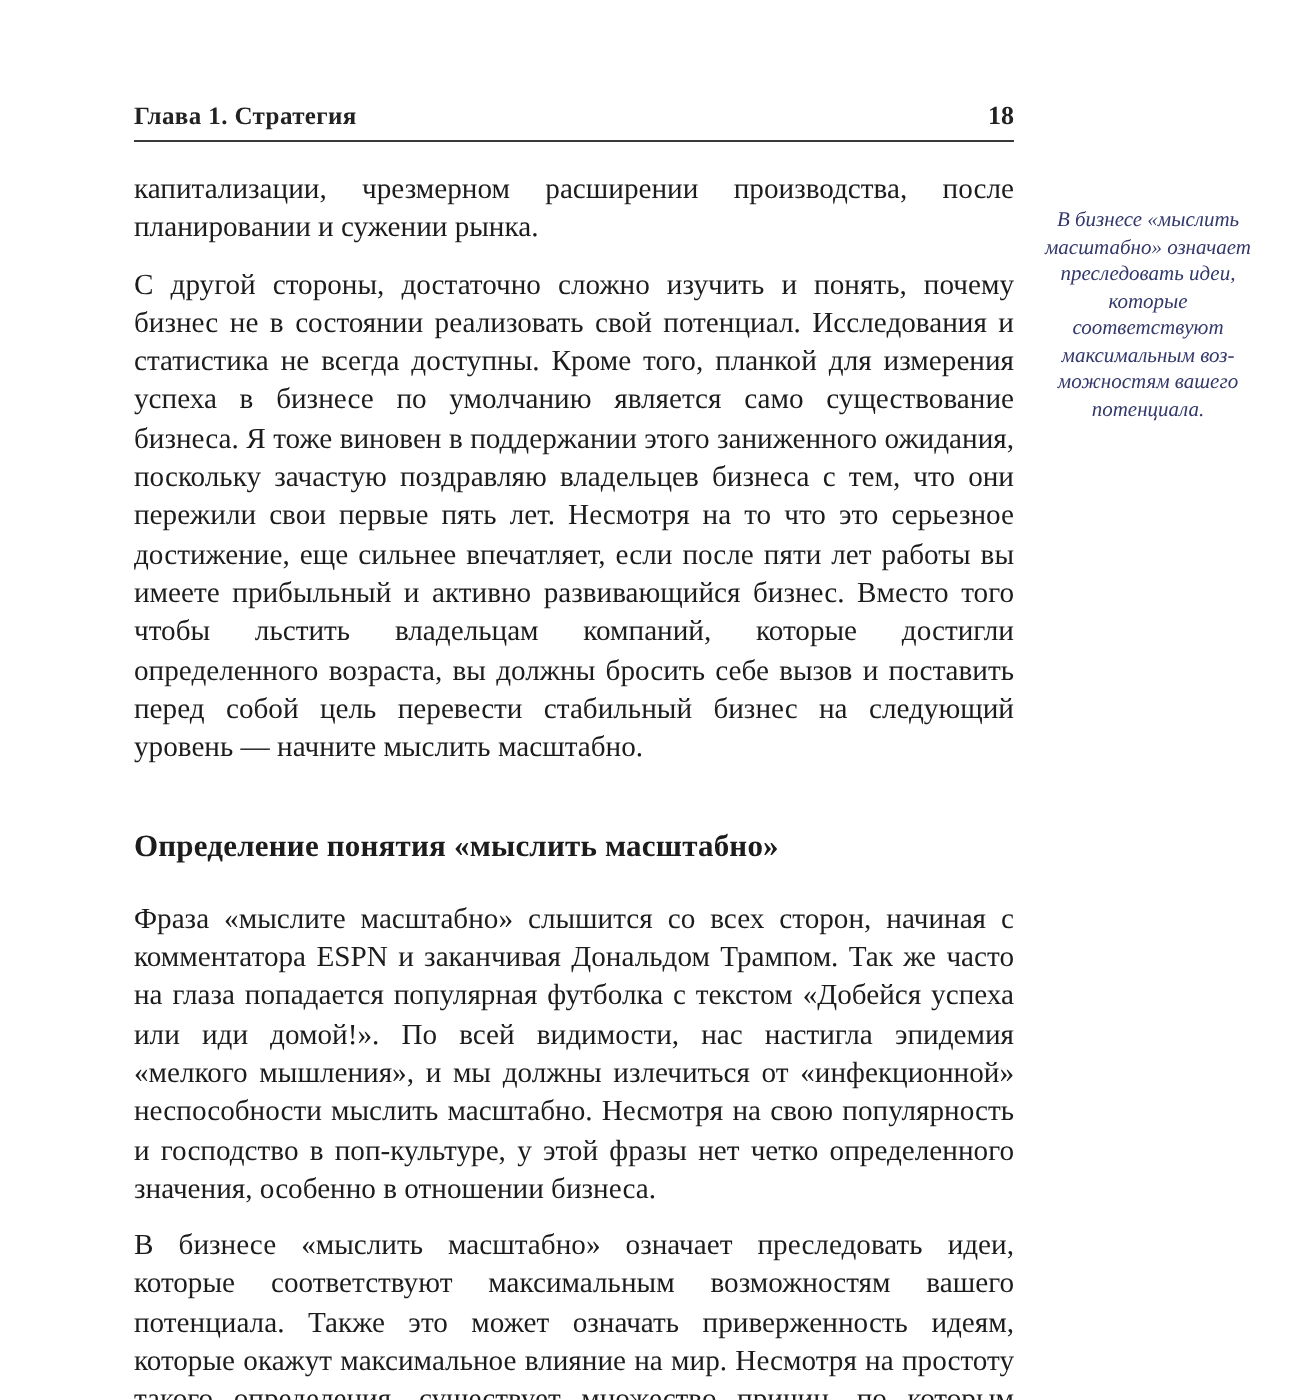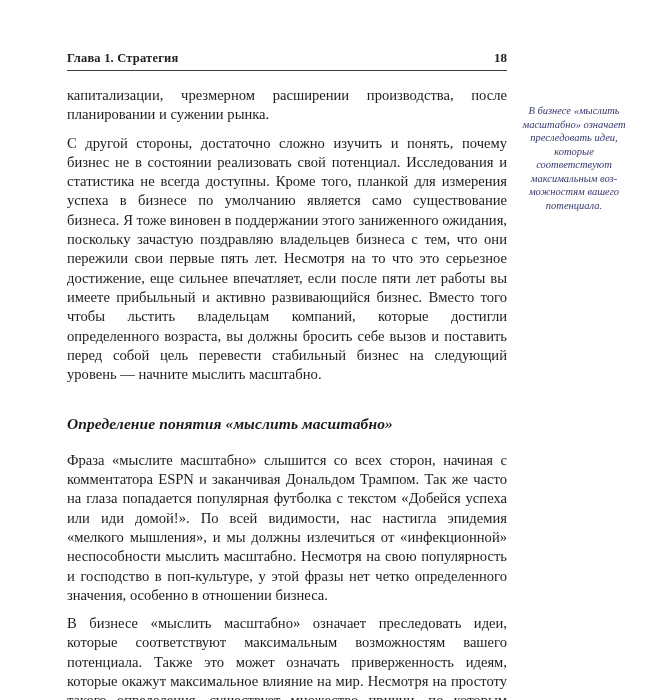--- a/index.html
+++ b/index.html
@@ -39,21 +39,20 @@
     top: 86px;
     width: 440px;
     font-size: 14.6px;
     line-height: 19.3px;
     text-align: justify;
     color: #1c1c1c;
   }
   .body-col p { margin-bottom: 9px; }
   .section-heading {
     font-weight: bold;
-    font-style: italic;
     font-size: 15.5px;
     text-align: left;
     margin-top: 30px;
     margin-bottom: 17px;
     letter-spacing: 0.1px;
   }
   
   .margin-note {
     position: absolute;
     left: 520px;

